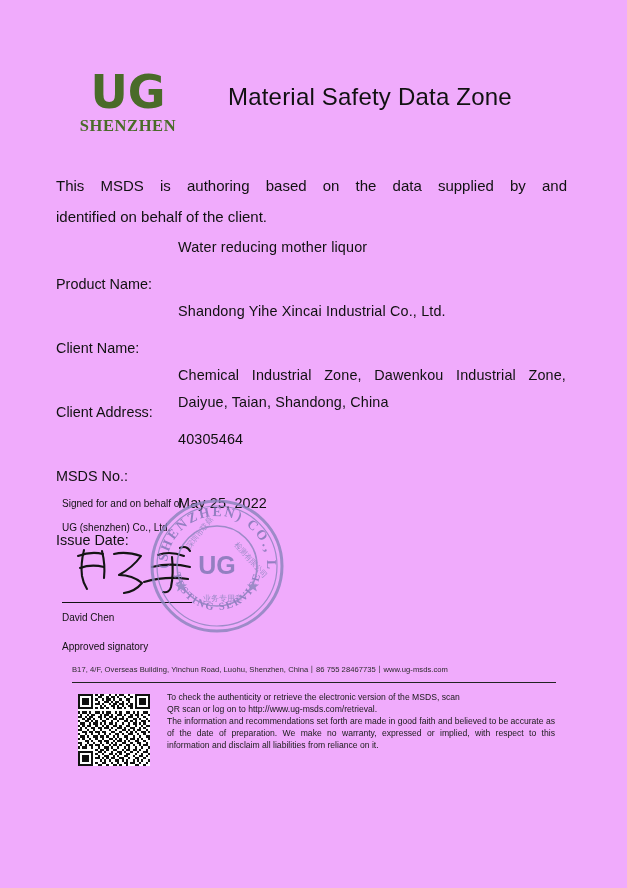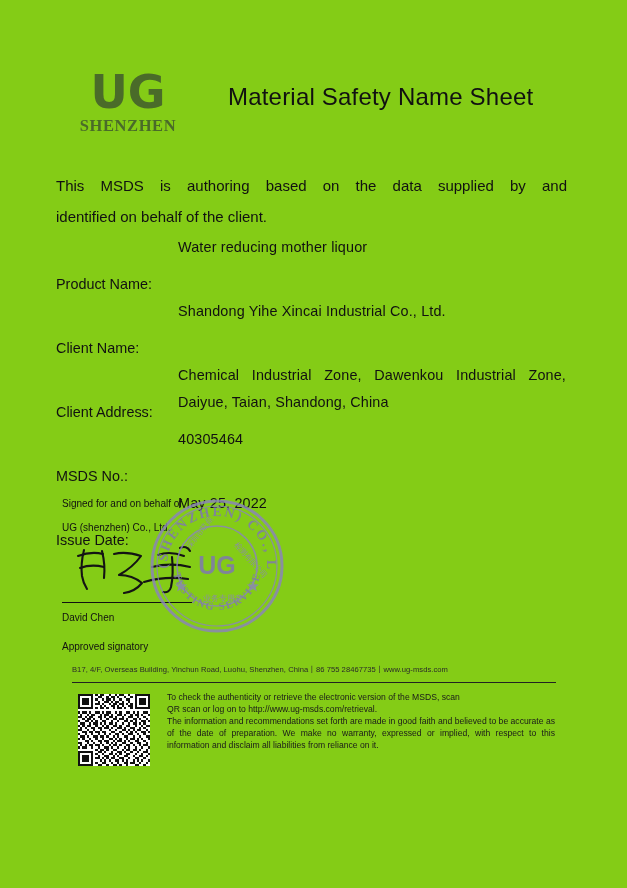--- a/index.html
+++ b/index.html
@@ -15,21 +15,21 @@
     font-family: "Liberation Sans", sans-serif;
     color: #1a1a1a;
     -webkit-font-smoothing: antialiased;
   }
 
   .page {
     position: absolute;
     left: 0; top: 0;
     width: 627px;
     height: 888px;
-    background: #84cc16;
+    background: #f0abfc;
     box-sizing: border-box;
   }
 
   
   .header {
     position: absolute;
     left: 0; top: 62px;
     width: 627px;
     height: 80px;
   }
@@ -205,21 +205,21 @@
 </head>
 <body>
 
 <div class="page">
 
   <div class="header">
     <div class="logo-block">
       <span class="logo-ug">UG</span>
       <span class="logo-shenzhen">SHENZHEN</span>
     </div>
-    <div class="doc-title">Material Safety Name Sheet</div>
+    <div class="doc-title">Material Safety Data Zone</div>
   </div>
 
   <div class="intro">
     <span class="ln just">This  MSDS  is  authoring  based  on  the  data  supplied  by  and</span>
     <span class="ln">identified on behalf of the client.</span>
   </div>
 
   <div class="fields">
 
     <div class="field-row">

